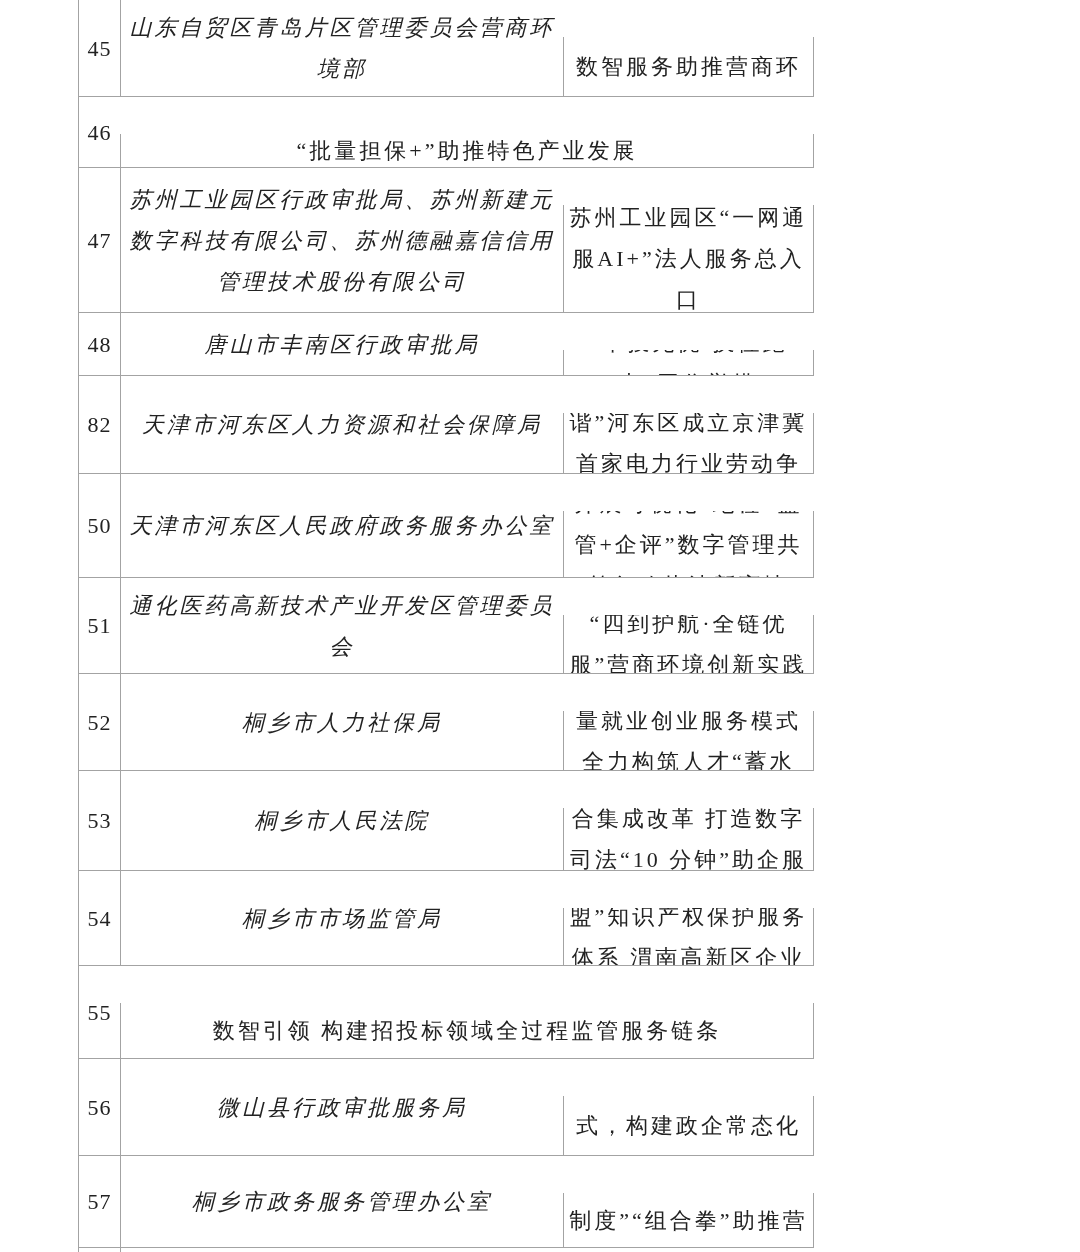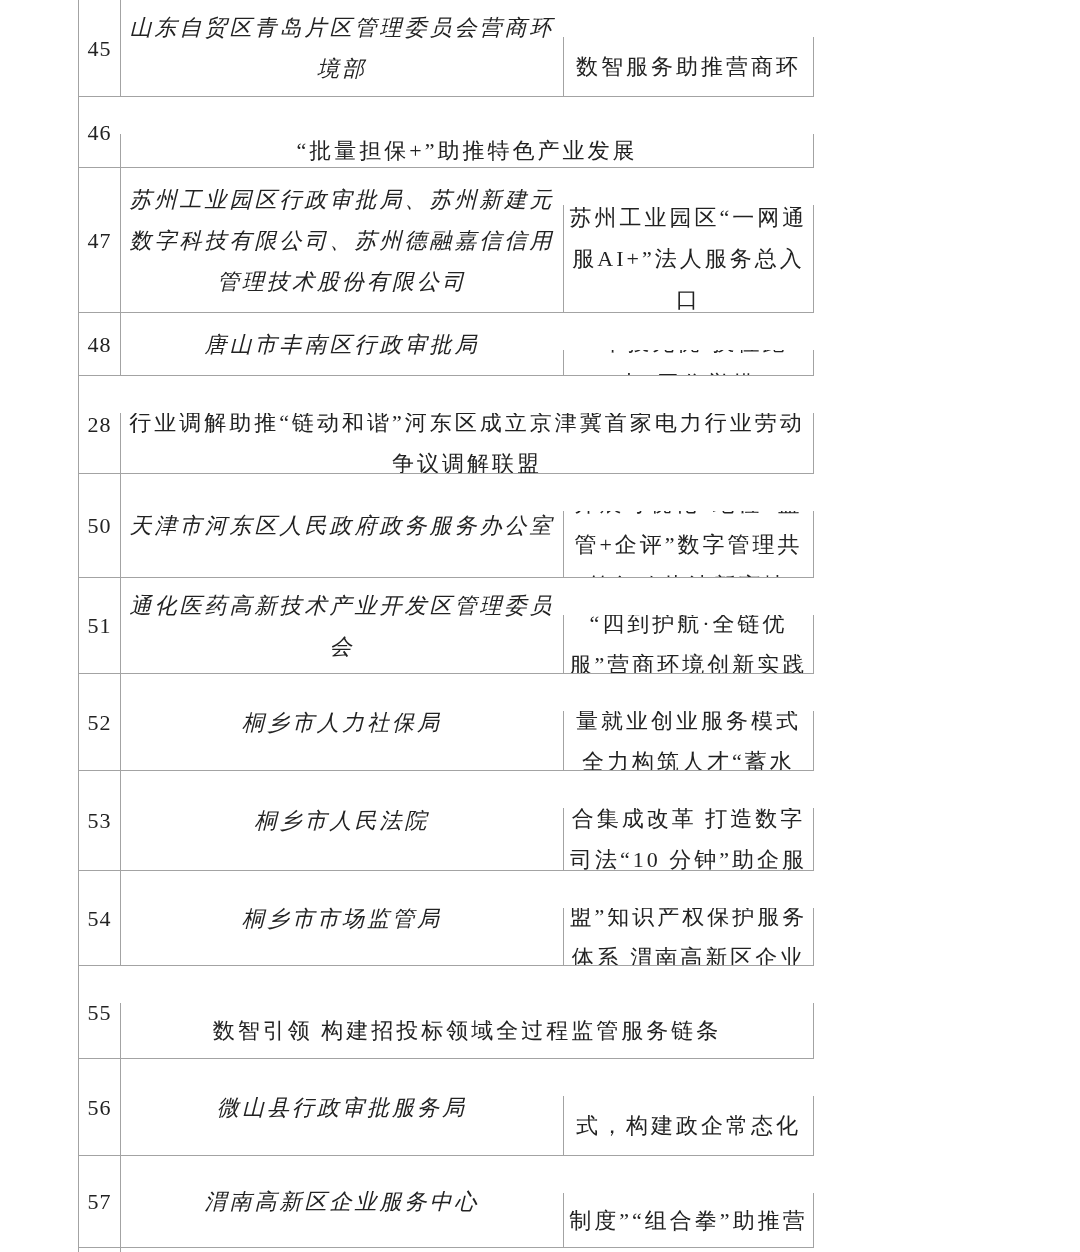--- a/index.html
+++ b/index.html
@@ -107,21 +107,24 @@
       <div class="cell c-num">48</div>
       <div class="cell c-org">
           <div class="cell-inner">唐山市丰南区行政审批局</div>
         </div>
       <div class="cell c-title">
           <div class="cell-inner">“丰投无忧·换位跑办”工作举措</div>
         </div>
     </div>
 
     <div class="row" style="height:98px">
-      <div class="cell c-num">28</div>
+      <div class="cell c-num">82</div>
+      <div class="cell c-org">
+          <div class="cell-inner">天津市河东区人力资源和社会保障局</div>
+        </div>
       <div class="cell c-title">
           <div class="cell-inner">行业调解助推“链动和谐”河东区成立京津冀首家电力行业劳动争议调解联盟</div>
         </div>
     </div>
 
     <div class="row" style="height:104px">
       <div class="cell c-num">50</div>
       <div class="cell c-org">
           <div class="cell-inner">天津市河东区人民政府政务服务办公室</div>
         </div>
@@ -183,21 +186,21 @@
           <div class="cell-inner">微山县行政审批服务局</div>
         </div>
       <div class="cell c-title">
           <div class="cell-inner">打造“企事有解”新模式，构建政企常态化沟通交流新格局</div>
         </div>
     </div>
 
     <div class="row" style="height:92px">
       <div class="cell c-num">57</div>
       <div class="cell c-org">
-          <div class="cell-inner">渭南高新区企业服务中心</div>
+          <div class="cell-inner">桐乡市政务服务管理办公室</div>
         </div>
       <div class="cell c-title">
           <div class="cell-inner">打出“一个机构+三项制度”“组合拳”助推营商环境再提升</div>
         </div>
     </div>
 
     <div class="row" style="height:5px">
       <div class="cell c-num"></div>
       <div class="cell c-org"></div>
       <div class="cell c-title"></div>

